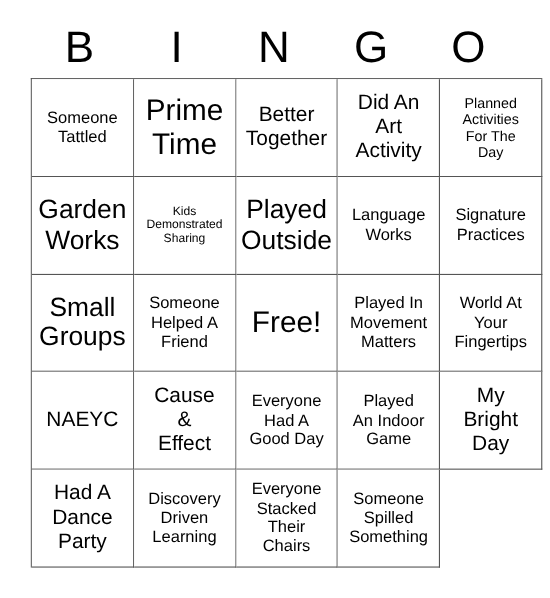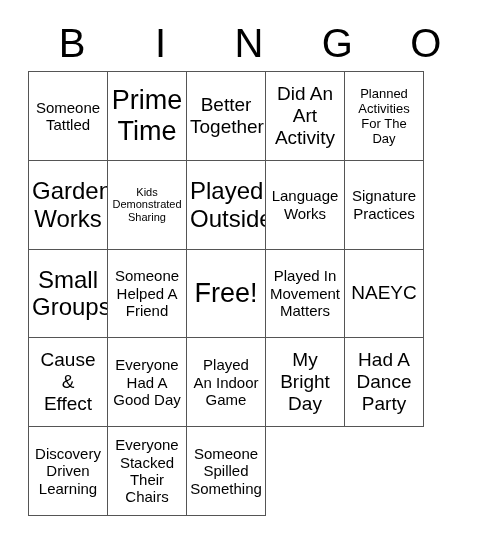--- a/index.html
+++ b/index.html
@@ -42,21 +42,21 @@
     color: #000000;
     letter-spacing: 0px;
     line-height: 1;
   }
 
   
   #grid {
     position: absolute;
     left: 28px;
     top: 71px;
-    width: 396px;
+    width: 465px;
     height: 445px;
     display: grid;
     grid-template-columns: repeat(5, 1fr);
     grid-template-rows: repeat(5, 1fr);
     border-top: 1px solid #555555;
     border-left: 1px solid #555555;
     box-sizing: border-box;
   }
 
   .cell {
@@ -159,20 +159,25 @@
 Friend</span>
       </div>
     <div class="cell" data-size="xxl">
         <span class="cell-text">Free!</span>
       </div>
     <div class="cell" data-size="m">
         <span class="cell-text">Played In
 Movement
 Matters</span>
       </div>
+    <div class="cell" data-size="m">
+        <span class="cell-text">World At
+Your
+Fingertips</span>
+      </div>
 
     <div class="cell" data-size="l">
         <span class="cell-text">NAEYC</span>
       </div>
     <div class="cell" data-size="l">
         <span class="cell-text">Cause
 &amp;
 Effect</span>
       </div>
     <div class="cell" data-size="m">

